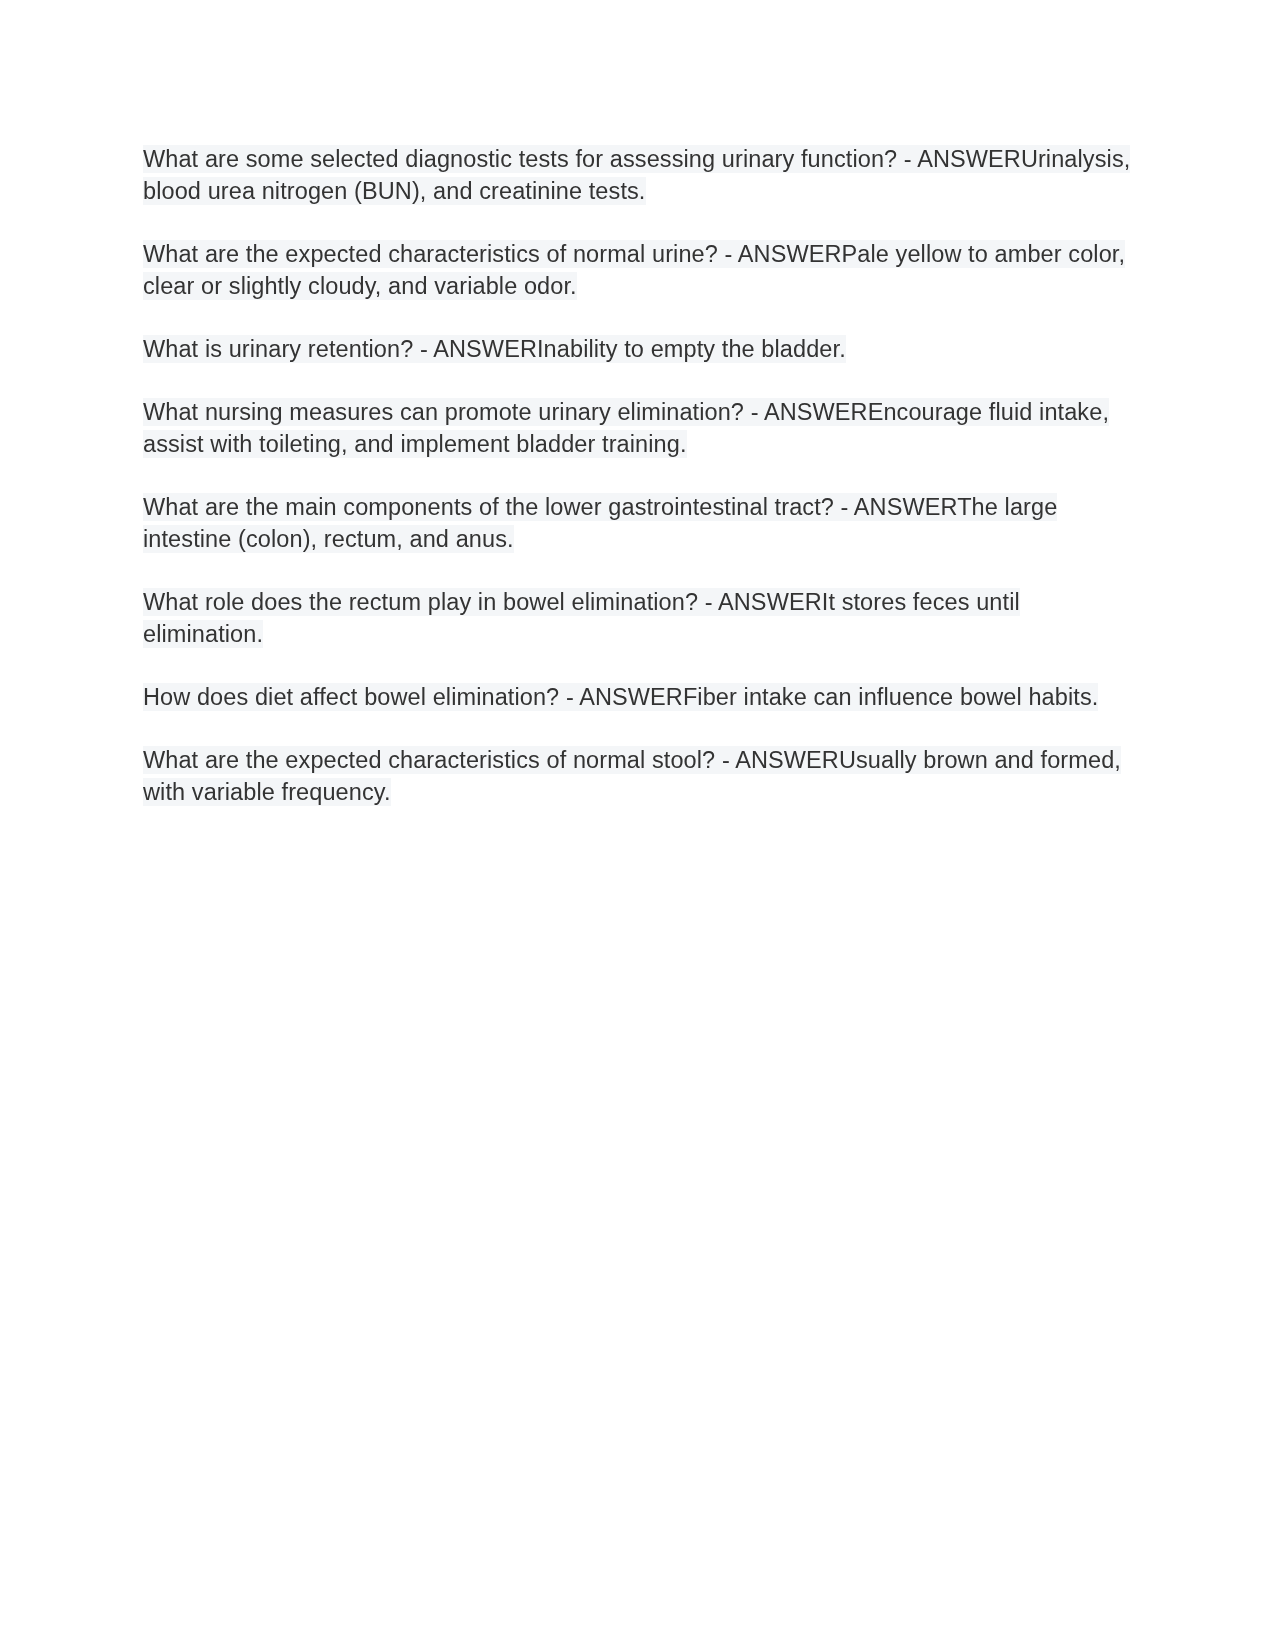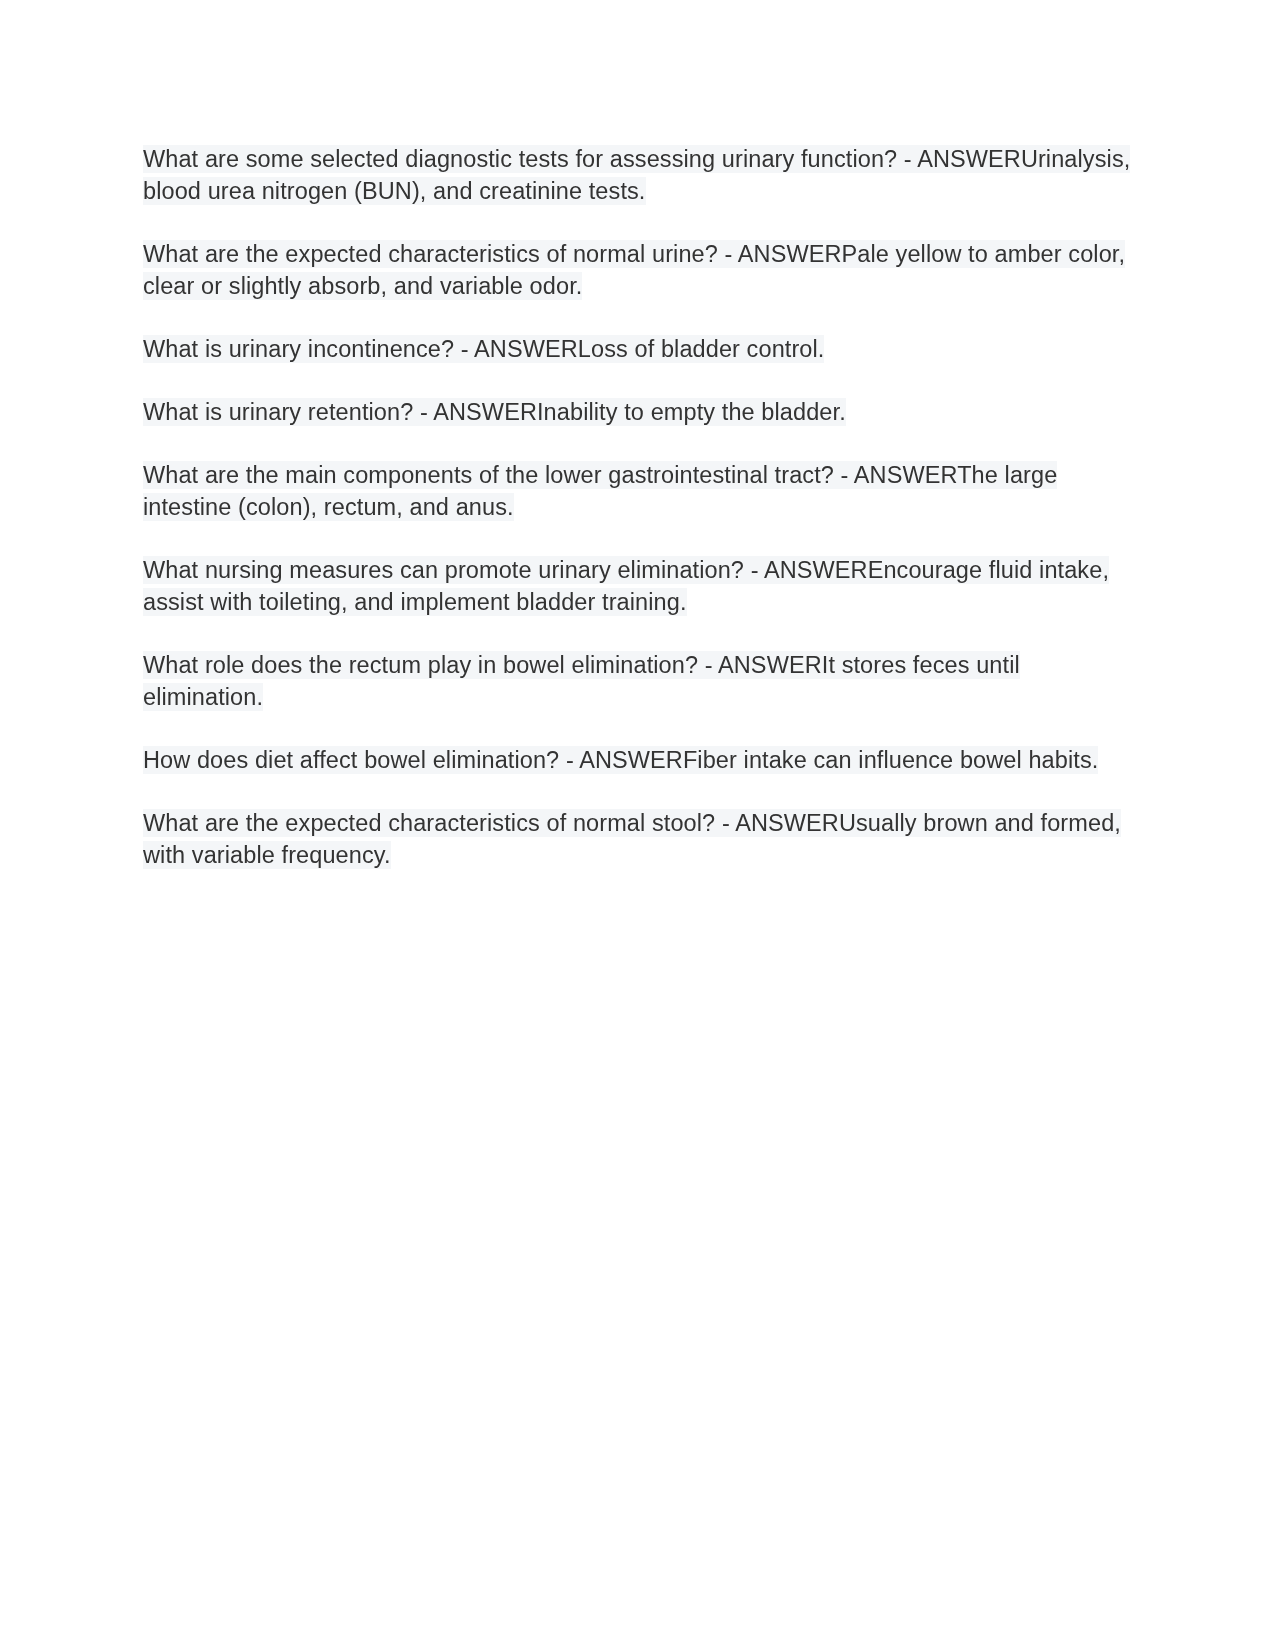--- a/index.html
+++ b/index.html
@@ -39,22 +39,21 @@
     box-decoration-break: clone;
     padding: 1px 0;
   }
 </style>
 </head>
 <body>
 
 <div class="page">
   <div class="qa-list" id="qa-list">
       <p class="para"><span class="hl">What are some selected diagnostic tests for assessing urinary function? - ANSWERUrinalysis, blood urea nitrogen (BUN), and creatinine tests.</span></p>
-      <p class="para"><span class="hl">What are the expected characteristics of normal urine? - ANSWERPale yellow to amber color, clear or slightly absorb, and variable odor.</span></p>
-      <p class="para"><span class="hl">What is urinary incontinence? - ANSWERLoss of bladder control.</span></p>
+      <p class="para"><span class="hl">What are the expected characteristics of normal urine? - ANSWERPale yellow to amber color, clear or slightly cloudy, and variable odor.</span></p>
       <p class="para"><span class="hl">What is urinary retention? - ANSWERInability to empty the bladder.</span></p>
+      <p class="para"><span class="hl">What nursing measures can promote urinary elimination? - ANSWEREncourage fluid intake, assist with toileting, and implement bladder training.</span></p>
       <p class="para"><span class="hl">What are the main components of the lower gastrointestinal tract? - ANSWERThe large intestine (colon), rectum, and anus.</span></p>
-      <p class="para"><span class="hl">What nursing measures can promote urinary elimination? - ANSWEREncourage fluid intake, assist with toileting, and implement bladder training.</span></p>
       <p class="para"><span class="hl">What role does the rectum play in bowel elimination? - ANSWERIt stores feces until elimination.</span></p>
       <p class="para"><span class="hl">How does diet affect bowel elimination? - ANSWERFiber intake can influence bowel habits.</span></p>
       <p class="para"><span class="hl">What are the expected characteristics of normal stool? - ANSWERUsually brown and formed, with variable frequency.</span></p>
     </div>
 </div>
 
 </body></html>

